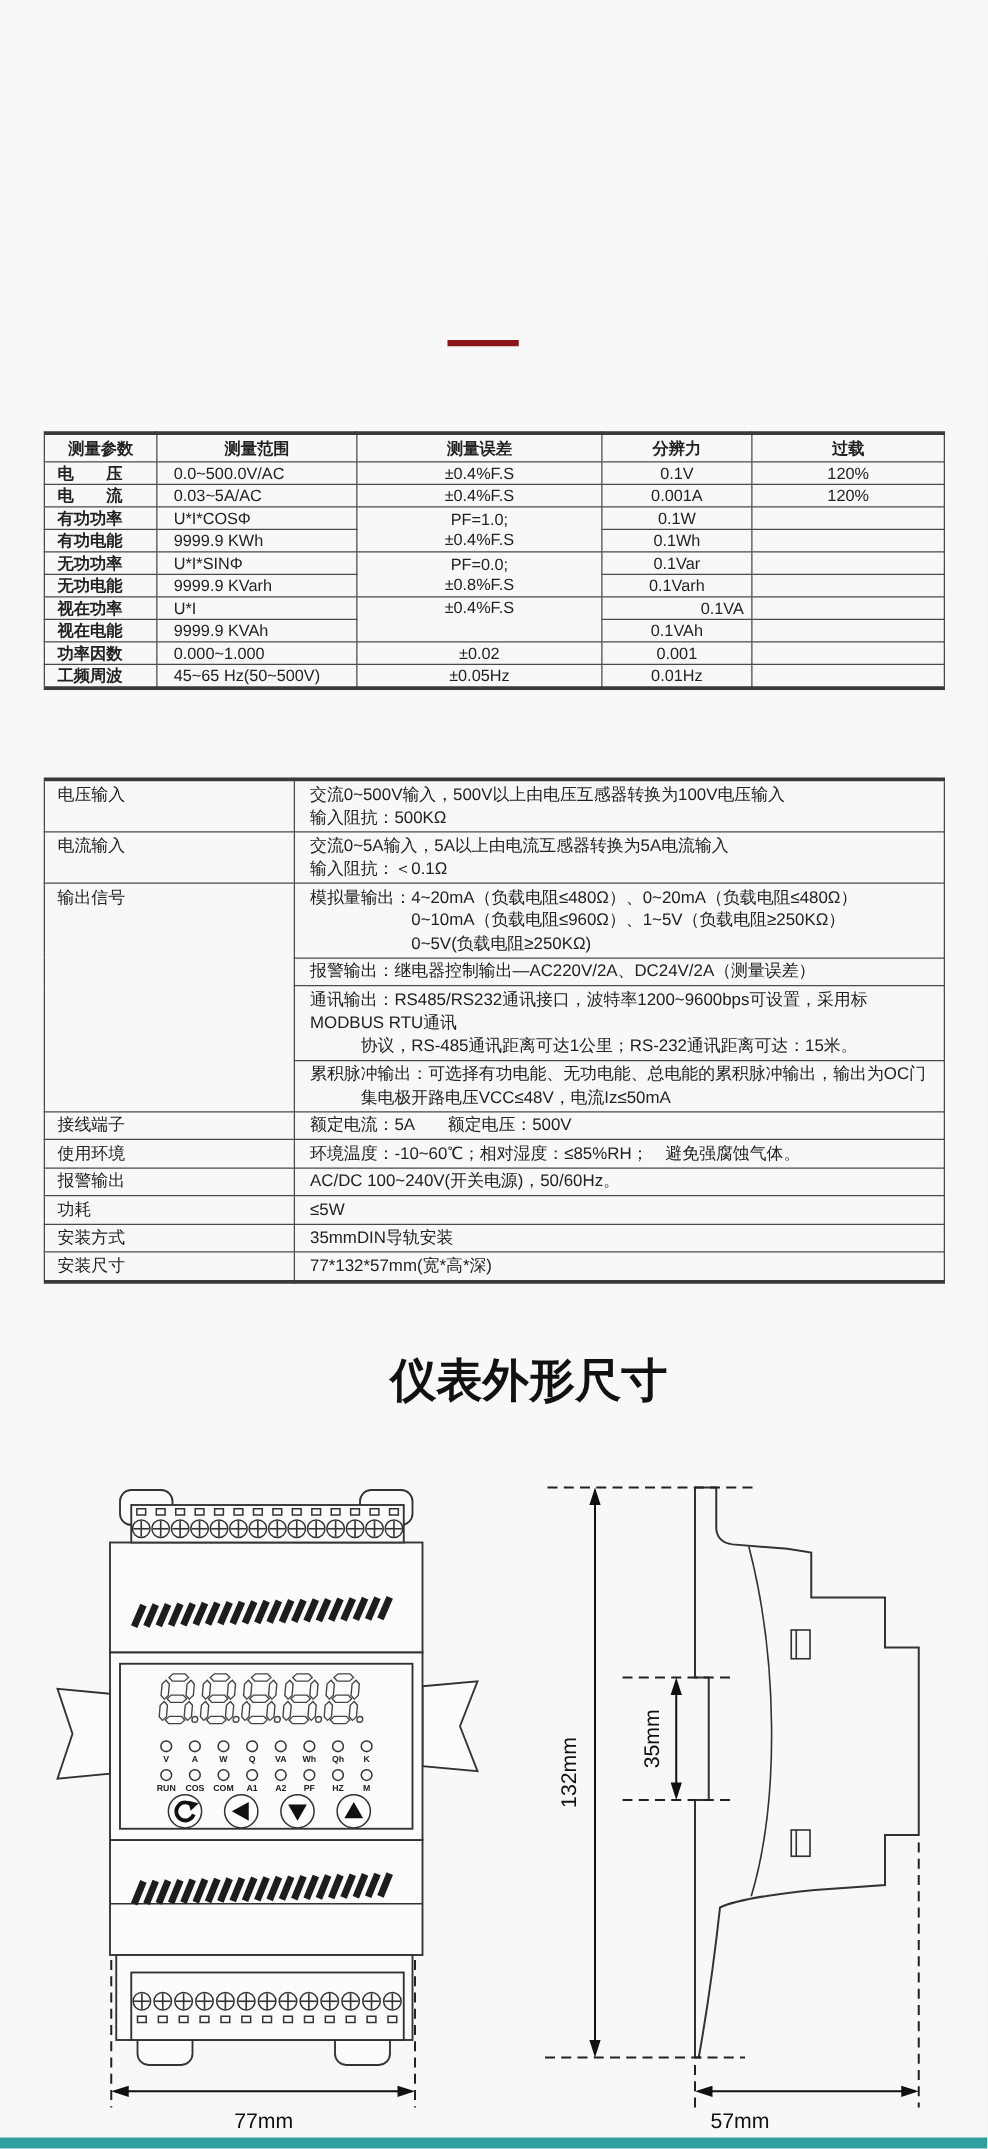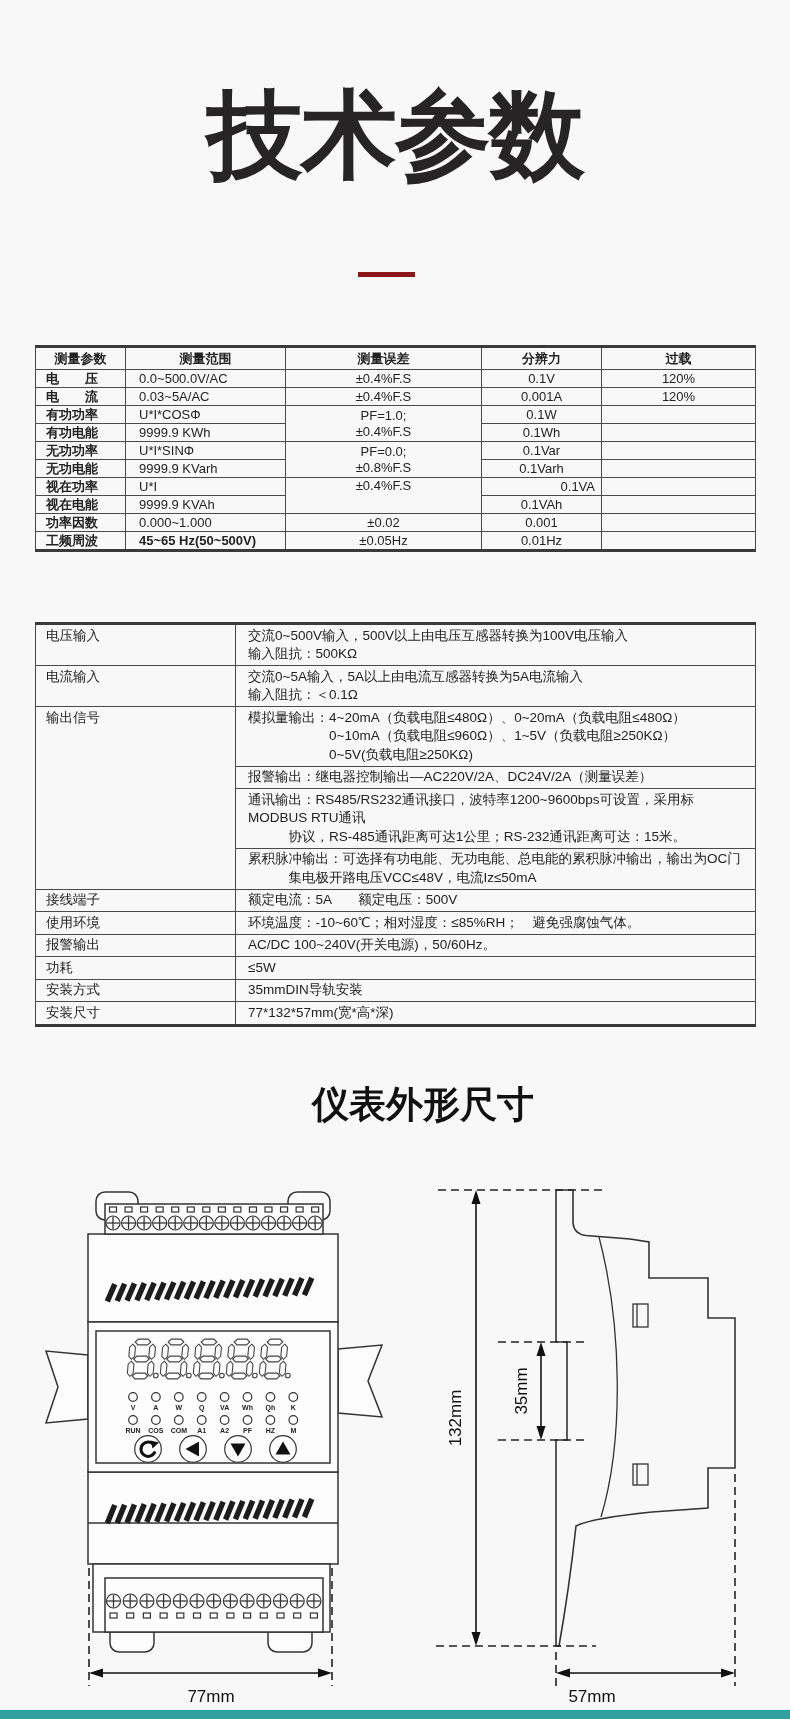--- a/index.html
+++ b/index.html
@@ -36,21 +36,20 @@
   .arr{fill:#111;stroke:none;}
   .thick{fill:none;stroke:#111;stroke-width:3;}
   .dimtext{font-size:17px;fill:#111;}
   .ledtext{font-size:7px;font-weight:bold;fill:#222;text-anchor:middle;}
 </style>
 </head>
 <body>
 
 <div class="page">
 
-  <div class="main-title">技术参数</div>
   <div class="accent-bar" style="background: rgb(141, 22, 24);"></div>
 
   <table class="spec-table" id="measure-table">
       <colgroup>
         <col style="width: 90px;">
         <col style="width: 160px;">
         <col style="width: 196px;">
         <col style="width: 120px;">
         <col style="width: 154px;">
       </colgroup>
@@ -121,21 +120,21 @@
         </tr>
         <tr>
           <td class="c0" style="white-space: pre-line;">功率因数</td>
           <td class="c1" style="white-space: pre-line;">0.000~1.000</td>
           <td class="c2" style="white-space: pre-line;">±0.02</td>
           <td class="c3" style="white-space: pre-line; margin-top: 40px;">0.001</td>
           <td class="c4" style="white-space: pre-line;"></td>
         </tr>
         <tr>
           <td class="c0" style="white-space: pre-line;">工频周波</td>
-          <td class="c1" style="white-space: pre-line; font-weight: bold;">45~65 Hz(50~500V)</td>
+          <td class="c1" style="white-space: pre-line;">45~65 Hz(50~500V)</td>
           <td class="c2" style="white-space: pre-line;">±0.05Hz</td>
           <td class="c3" style="white-space: pre-line;">0.01Hz</td>
           <td class="c4" style="white-space: pre-line;"></td>
         </tr>
       </tbody>
     </table>
 
   <table class="info-table" id="info-table">
       <colgroup>
         <col style="width: 200px;">

